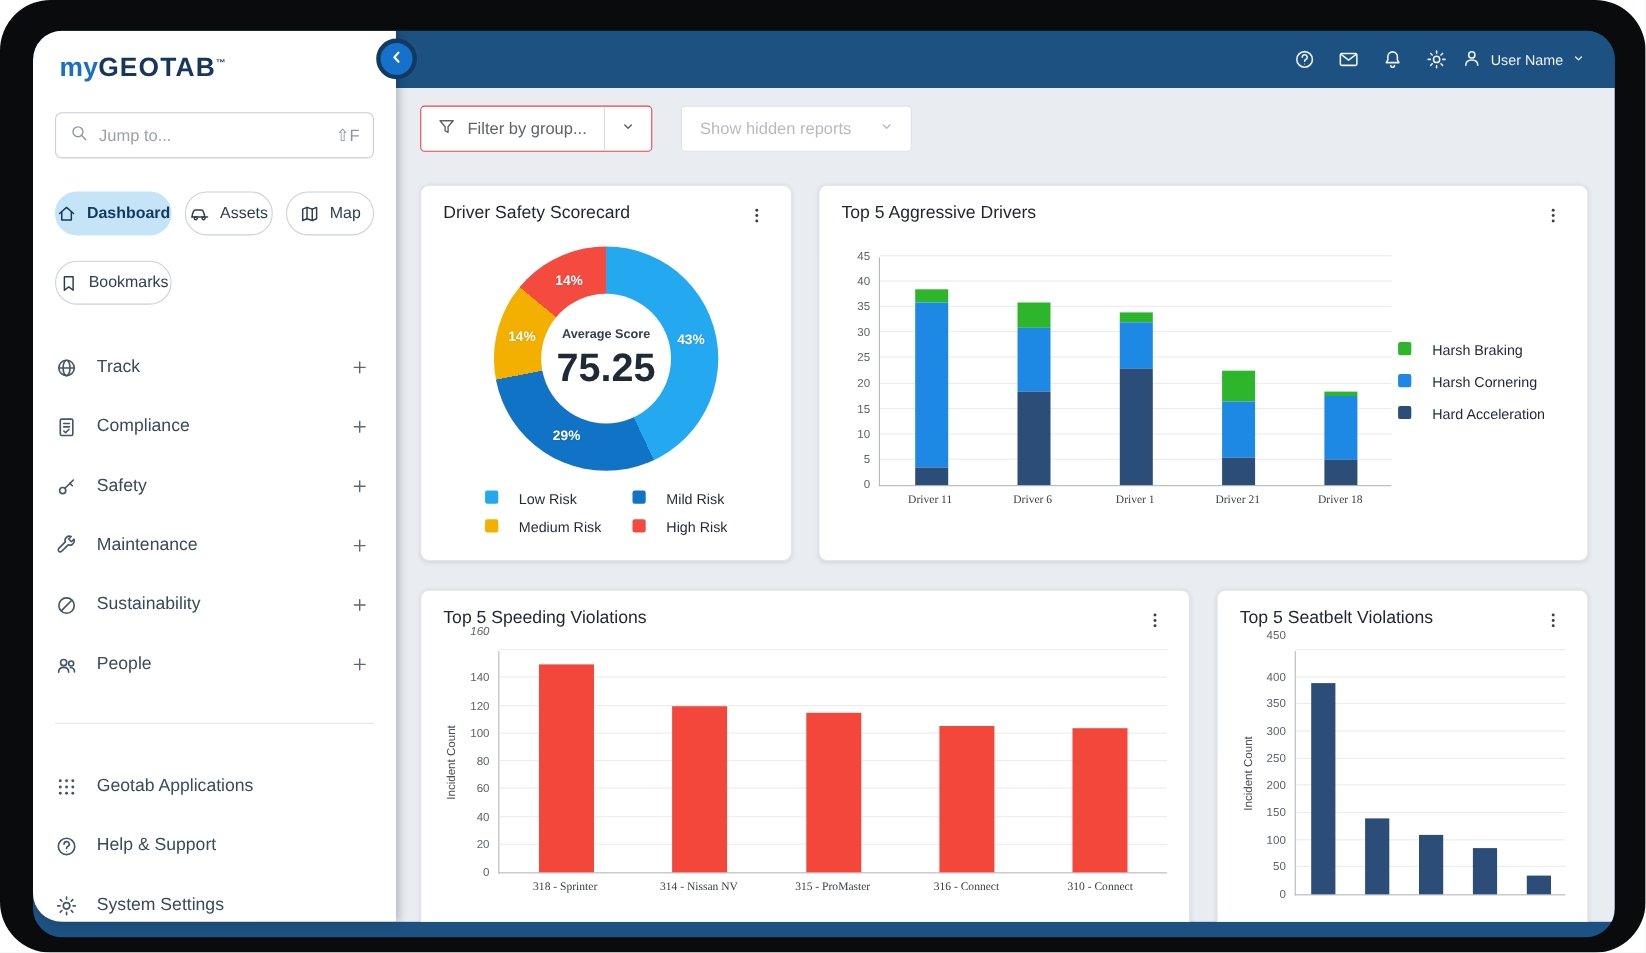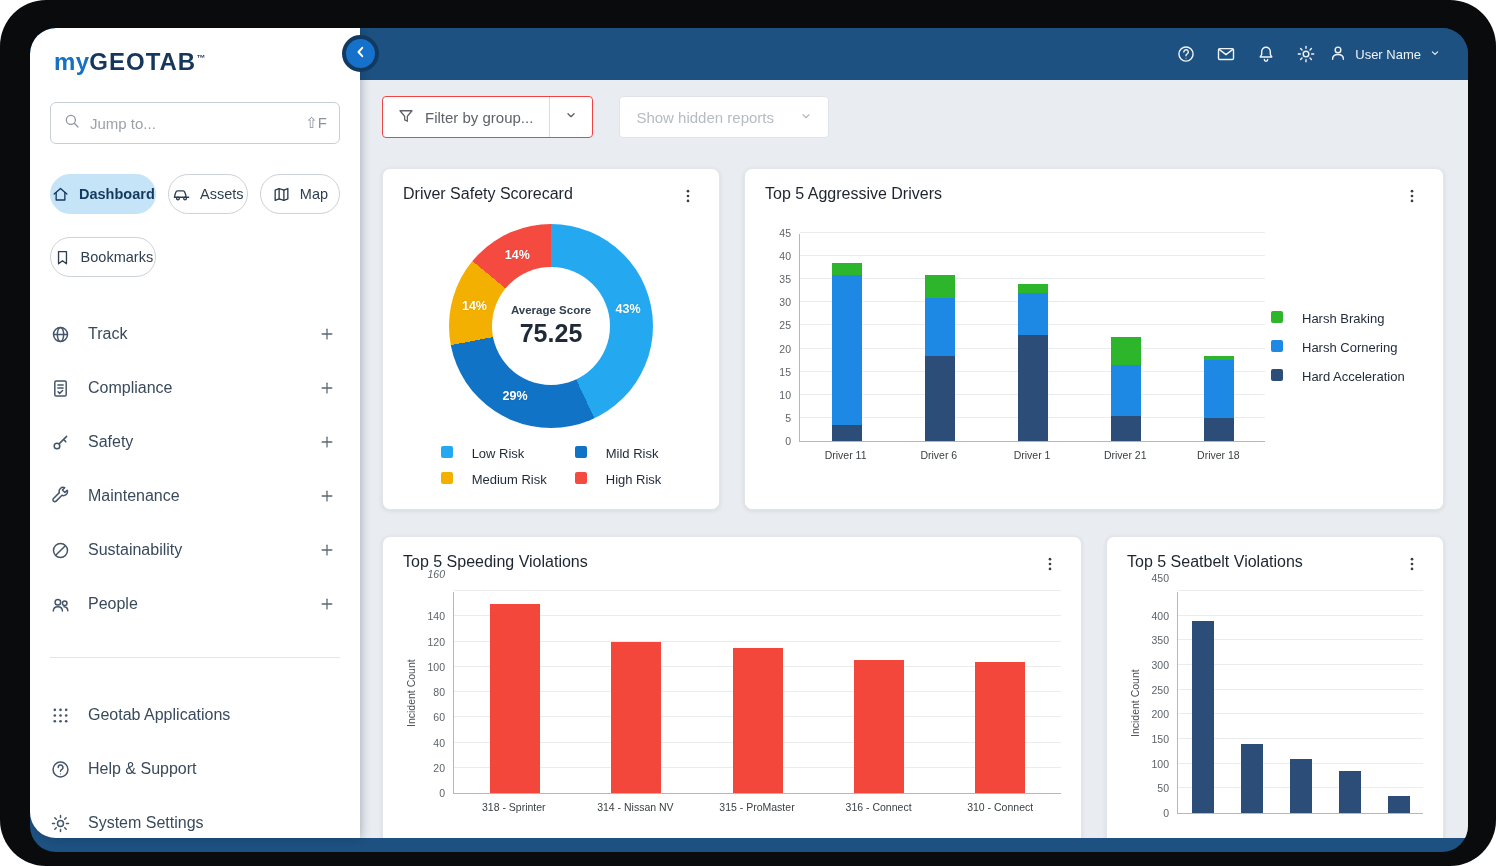--- a/index.html
+++ b/index.html
@@ -123,21 +123,21 @@
   .kebab-btn { background: none; border: none; color: #3c4043; cursor: pointer; padding: 2px; }
   
   .donut-wrap { display: flex; justify-content: center; margin-top: 14px; }
   .donut { width: 204px; height: 204px; border-radius: 50%; position: relative; }
   .donut-hole {
     position: absolute; left: 50%; top: 50%; width: 118px; height: 118px;
     transform: translate(-50%,-50%); background: #fff; border-radius: 50%;
     display: flex; flex-direction: column; align-items: center; justify-content: center;
   }
   .donut-center-label { font-size: 11.5px; font-weight: bold; color: #33404e; }
-  .donut-center-value { font-size: 25px; font-weight: bold; color: #1f2a36; margin-top: 3px; }
+  .donut-center-value { font-size: 36px; font-weight: bold; color: #1f2a36; margin-top: 3px; }
   .donut-label {
     position: absolute; transform: translate(-50%,-50%);
     color: #fff; font-size: 12.5px; font-weight: bold;
     text-shadow: 0 0 2px rgba(0,0,0,0.15);
   }
   .donut-legend {
     display: grid; grid-template-columns: auto auto; gap: 11px 28px;
     justify-content: center; margin-top: 18px;
   }
   .legend-item { display: flex; align-items: flex-start; gap: 19px; font-size: 13px; color: #1f2937; }
@@ -147,21 +147,21 @@
   .agg-chart { flex: 1; }
   .agg-legend { width: 158px; display: flex; flex-direction: column; justify-content: center; gap: 14px; align-self: stretch; padding-left: 6px; }
   .chart-flex { display: flex; width: 100%; }
   .ylabel-rot {
     width: 16px; display: flex; align-items: center; justify-content: center;
     writing-mode: vertical-rl; transform: rotate(180deg);
     font-size: 10.5px; color: #4a5056;
   }
   .yaxis { position: relative; width: 34px; flex: none; }
   .tick { position: absolute; right: 8px; font-size: 10.5px; color: #5c6368; }
-  .plotcol { flex: 1; display: flex; flex-direction: column; min-width: 0; }
+  .plotcol { flex: 1; display: flex; flex-direction: column; min-width: 0; font-family: Liberation Serif, serif; }
   .plot { position: relative; border-left: 1px solid #b4b8bc; border-bottom: 1px solid #b4b8bc; }
   .grid-line { position: absolute; left: 0; right: 0; height: 0; border-top: 1px solid #ebeced; }
   .bars { position: absolute; left: 0; right: 0; top: 0; bottom: 0; display: flex; align-items: flex-end; justify-content: space-around; }
   .slot { flex: 1; height: 100%; display: flex; flex-direction: column; justify-content: flex-end; align-items: center; }
   .bar-seg { flex: none; }
   .xlabels { display: flex; margin-top: 7px; }
   .xlab { flex: 1; text-align: center; font-size: 10.5px; color: #3c4043; white-space: nowrap; }
   .xlab.rot { transform: rotate(-45deg); }
   .chart-area { margin-top: 14px; }
   

